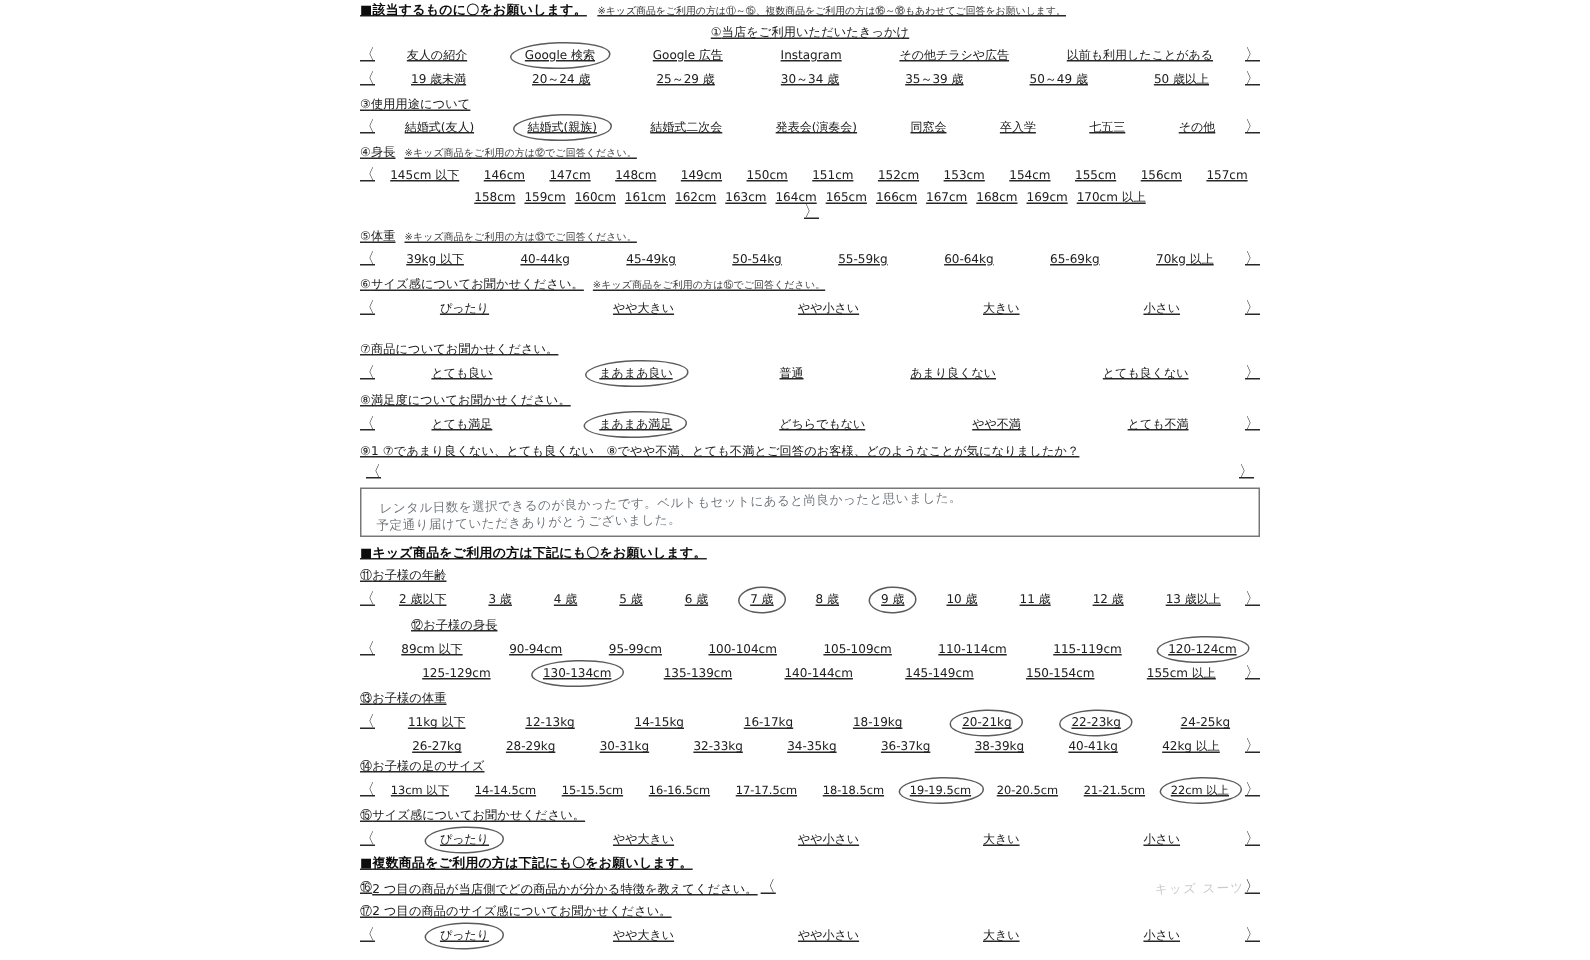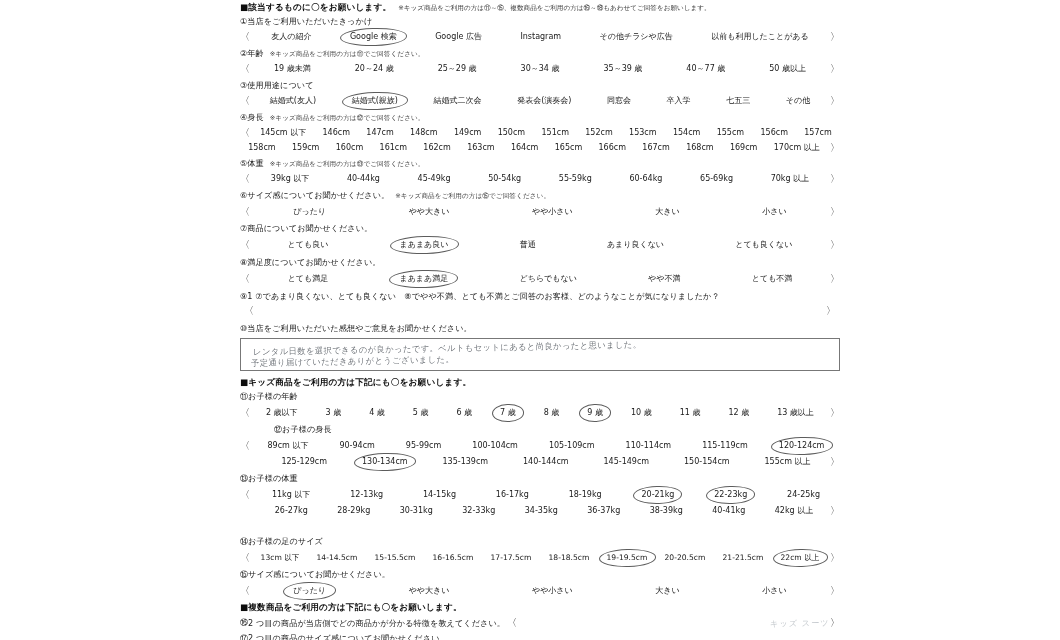--- a/index.html
+++ b/index.html
@@ -7,20 +7,21 @@
     width:1060px;height:640px;
     background:#ffffff;
     font-family:"DejaVu Sans","Liberation Sans",sans-serif;
     color:#2b2b2b;
     overflow:hidden;
   }
   .sheet{
     position:absolute;left:240px;top:0;width:600px;height:640px;
     font-size:8.2px;line-height:1;
     filter:contrast(1.04);
+    text-decoration:underline;
   }
   
   .sec-head{
     font-weight:bold;font-size:8.6px;color:#111;
     letter-spacing:.2px;white-space:nowrap;
   }
   .sec-head .note{
     font-weight:normal;font-size:6.6px;color:#3a3a3a;margin-left:7px;letter-spacing:0;
   }
   
@@ -84,48 +85,45 @@
 <body>
 
 <div class="sheet">
 
   <div class="sec-head" style="margin-top:3px;">
     <span>■該当するものに〇をお願いします。</span><span class="note">※キッズ商品をご利用の方は⑪～⑮、複数商品をご利用の方は⑯～⑱もあわせてご回答をお願いします。</span>
   </div>
 
   <div class="spacer"></div>
 
-  <div class="q" style="margin-top:2px;">
+  <div class="q" style="margin-top:2px;text-align:center;">
     <span class="cnum">①</span><span>当店をご利用いただいたきっかけ</span>
   </div>
   <div class="opts" style="margin-top:6px;">
     <span class="br l">〈</span>
     <span class="row-inner">
       <span class="opt">友人の紹介</span>
       <span class="opt circled">Google 検索</span>
       <span class="opt">Google 広告</span>
       <span class="opt">Instagram</span>
       <span class="opt">その他チラシや広告</span>
       <span class="opt">以前も利用したことがある</span>
     </span>
     <span class="br r">〉</span>
   </div>
 
-  <div class="q" style="margin-top:7px;">
-    <span class="cnum">②</span><span>年齢</span><span class="note">※キッズ商品をご利用の方は⑪でご回答ください。</span>
-  </div>
   <div class="opts" style="margin-top:6px;">
     <span class="br l">〈</span>
     <span class="row-inner">
       <span class="opt">19 歳未満</span>
       <span class="opt">20～24 歳</span>
       <span class="opt">25～29 歳</span>
       <span class="opt">30～34 歳</span>
       <span class="opt">35～39 歳</span>
-      <span class="opt">40～77 歳</span>
+      <span class="opt">50～49 歳</span>
       <span class="opt">50 歳以上</span>
     </span>
     <span class="br r">〉</span>
   </div>
 
   <div class="q" style="margin-top:7px;">
     <span class="cnum">③</span><span>使用用途について</span>
   </div>
   <div class="opts" style="margin-top:6px;">
     <span class="br l">〈</span>
@@ -156,21 +154,21 @@
       <span class="opt">150cm</span>
       <span class="opt">151cm</span>
       <span class="opt">152cm</span>
       <span class="opt">153cm</span>
       <span class="opt">154cm</span>
       <span class="opt">155cm</span>
       <span class="opt">156cm</span>
       <span class="opt">157cm</span>
     </span>
   </div>
-  <div class="opts" style="margin-top:5px;">
+  <div class="opts" style="margin-top:5px;flex-direction:column;">
     <span class="row-inner">
       <span class="opt">158cm</span>
       <span class="opt">159cm</span>
       <span class="opt">160cm</span>
       <span class="opt">161cm</span>
       <span class="opt">162cm</span>
       <span class="opt">163cm</span>
       <span class="opt">164cm</span>
       <span class="opt">165cm</span>
       <span class="opt">166cm</span>
@@ -208,21 +206,21 @@
     <span class="row-inner">
       <span class="opt">ぴったり</span>
       <span class="opt">やや大きい</span>
       <span class="opt">やや小さい</span>
       <span class="opt">大きい</span>
       <span class="opt">小さい</span>
     </span>
     <span class="br r">〉</span>
   </div>
 
-  <div class="q" style="margin-top:7px;">
+  <div class="q" style="margin-top:17px;">
     <span class="cnum">⑦</span><span>商品についてお聞かせください。</span>
   </div>
   <div class="opts" style="margin-top:7px;">
     <span class="br l">〈</span>
     <span class="row-inner">
       <span class="opt">とても良い</span>
       <span class="opt circled">まあまあ良い</span>
       <span class="opt">普通</span>
       <span class="opt">あまり良くない</span>
       <span class="opt">とても良くない</span>
@@ -247,23 +245,20 @@
 
   <div class="q" style="margin-top:8px;">
     <span class="cnum">⑨</span><span>1 ⑦であまり良くない、とても良くない　⑧でやや不満、とても不満とご回答のお客様、どのようなことが気になりましたか？</span>
   </div>
   <div class="ansline" style="margin-top:5px;">
     <span class="br l">〈</span>
     <span></span>
     <span class="br r">〉</span>
   </div>
 
-  <div class="q" style="margin-top:8px;">
-    <span class="cnum">⑩</span><span>当店をご利用いただいた感想やご意見をお聞かせください。</span>
-  </div>
   <div class="cbox" style="margin-top:5px;">
     <span class="hand l1">レンタル日数を選択できるのが良かったです。ベルトもセットにあると尚良かったと思いました。</span>
     <span class="hand l2">予定通り届けていただきありがとうございました。</span>
   </div>
 
   <div class="sec-head" style="margin-top:7px;">
     <span>■キッズ商品をご利用の方は下記にも〇をお願いします。</span>
   </div>
 
   <div class="q" style="margin-top:6px;">
@@ -341,21 +336,21 @@
       <span class="opt">32-33kg</span>
       <span class="opt">34-35kg</span>
       <span class="opt">36-37kg</span>
       <span class="opt">38-39kg</span>
       <span class="opt">40-41kg</span>
       <span class="opt">42kg 以上</span>
     </span>
     <span class="br r">〉</span>
   </div>
 
-  <div class="q" style="margin-top:21px;">
+  <div class="q" style="margin-top:3px;">
     <span class="cnum">⑭</span><span>お子様の足のサイズ</span>
   </div>
   <div class="opts" style="margin-top:7px;font-size:7.6px;">
     <span class="br l">〈</span>
     <span class="row-inner">
       <span class="opt">13cm 以下</span>
       <span class="opt">14-14.5cm</span>
       <span class="opt">15-15.5cm</span>
       <span class="opt">16-16.5cm</span>
       <span class="opt">17-17.5cm</span>

